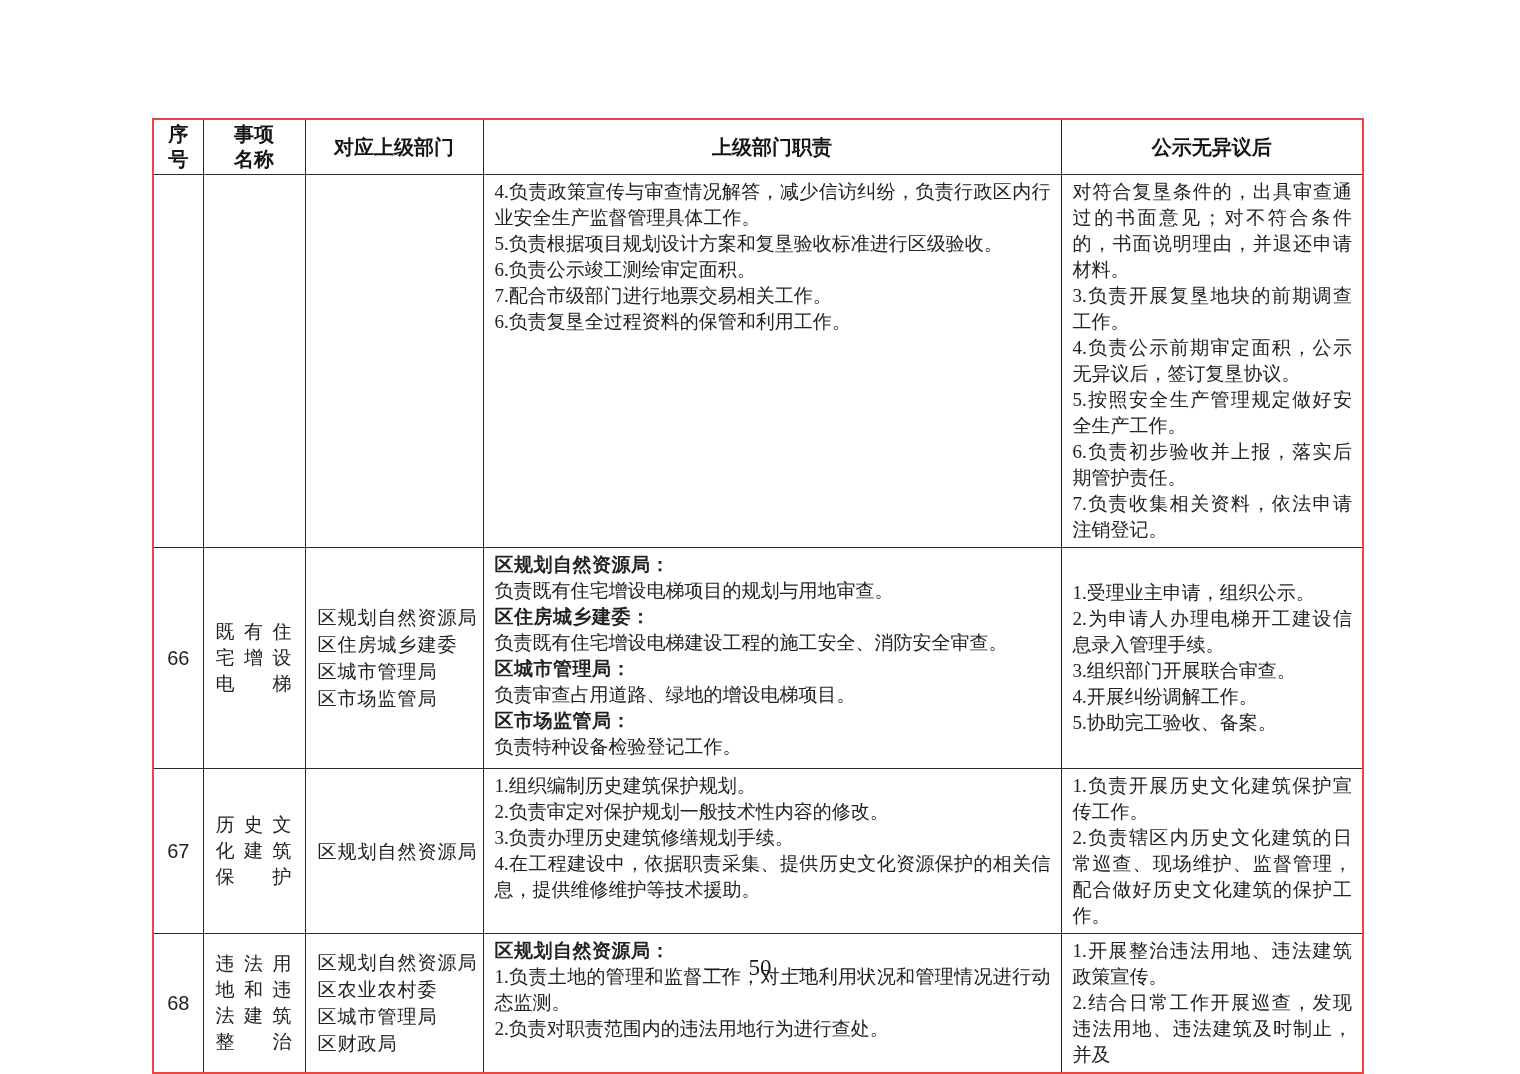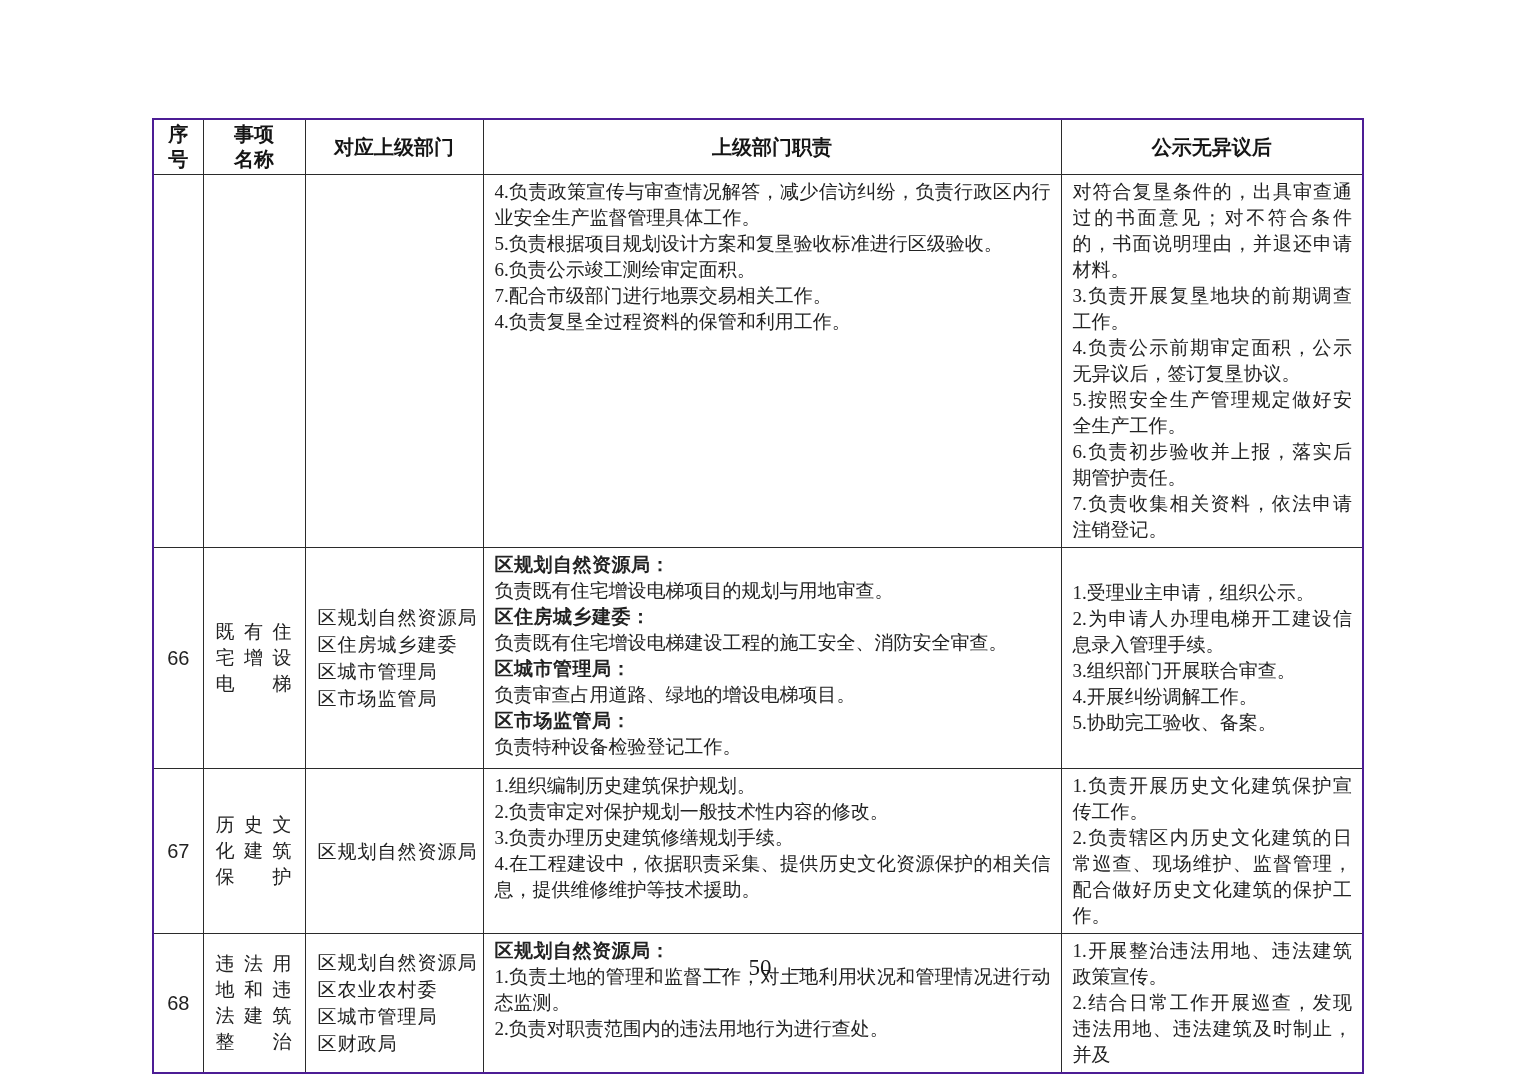--- a/index.html
+++ b/index.html
@@ -12,21 +12,21 @@
     font-family: "Liberation Serif", serif;
     overflow: hidden;
   }
   table.doc {
     position: absolute;
     left: 152px;
     top: 118px;
     width: 1210px;
     border-collapse: collapse;
     table-layout: fixed;
-    border: 2px solid #4c1d95;
+    border: 2px solid #ef4444;
   }
   table.doc th, table.doc td {
     border: 1px solid #2b2b2b;
     box-sizing: border-box;
   }
   th.hcell {
     font-family: "Liberation Sans", sans-serif;
     font-weight: bold;
     font-size: 20px;
     line-height: 25px;
@@ -113,21 +113,21 @@
 
     <tr class="r0">
       <td class="seq"></td>
       <td class="name"></td>
       <td class="depts"></td>
       <td class="duties">
         <p class="para">4.负责政策宣传与审查情况解答，减少信访纠纷，负责行政区内行业安全生产监督管理具体工作。</p>
         <p class="para">5.负责根据项目规划设计方案和复垦验收标准进行区级验收。</p>
         <p class="para">6.负责公示竣工测绘审定面积。</p>
         <p class="para">7.配合市级部门进行地票交易相关工作。</p>
-        <p class="para">4.负责复垦全过程资料的保管和利用工作。</p>
+        <p class="para">6.负责复垦全过程资料的保管和利用工作。</p>
       </td>
       <td class="street">
         <p class="para">对符合复垦条件的，出具审查通过的书面意见；对不符合条件的，书面说明理由，并退还申请材料。</p>
         <p class="para">3.负责开展复垦地块的前期调查工作。</p>
         <p class="para">4.负责公示前期审定面积，公示无异议后，签订复垦协议。</p>
         <p class="para">5.按照安全生产管理规定做好安全生产工作。</p>
         <p class="para">6.负责初步验收并上报，落实后期管护责任。</p>
         <p class="para">7.负责收集相关资料，依法申请注销登记。</p>
       </td>
     </tr>

